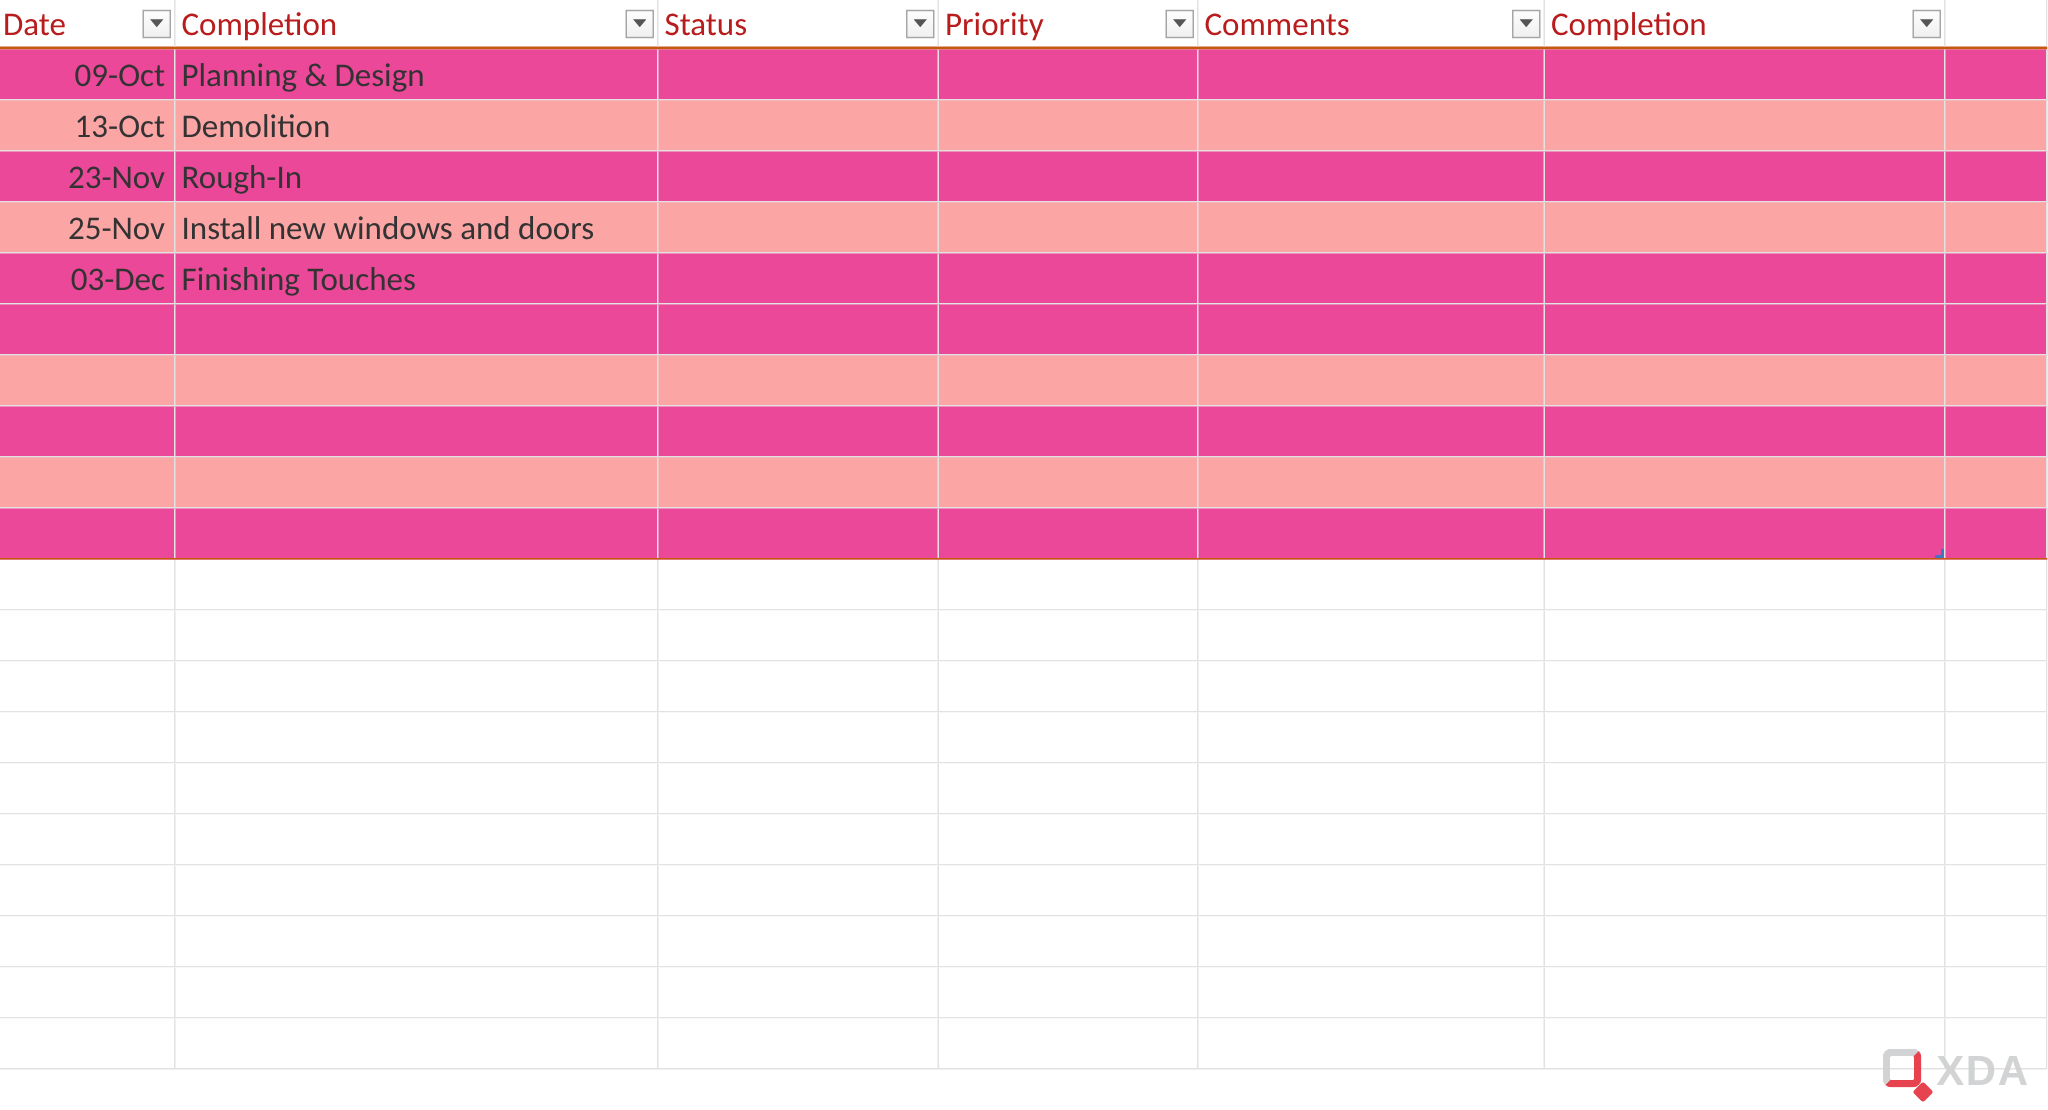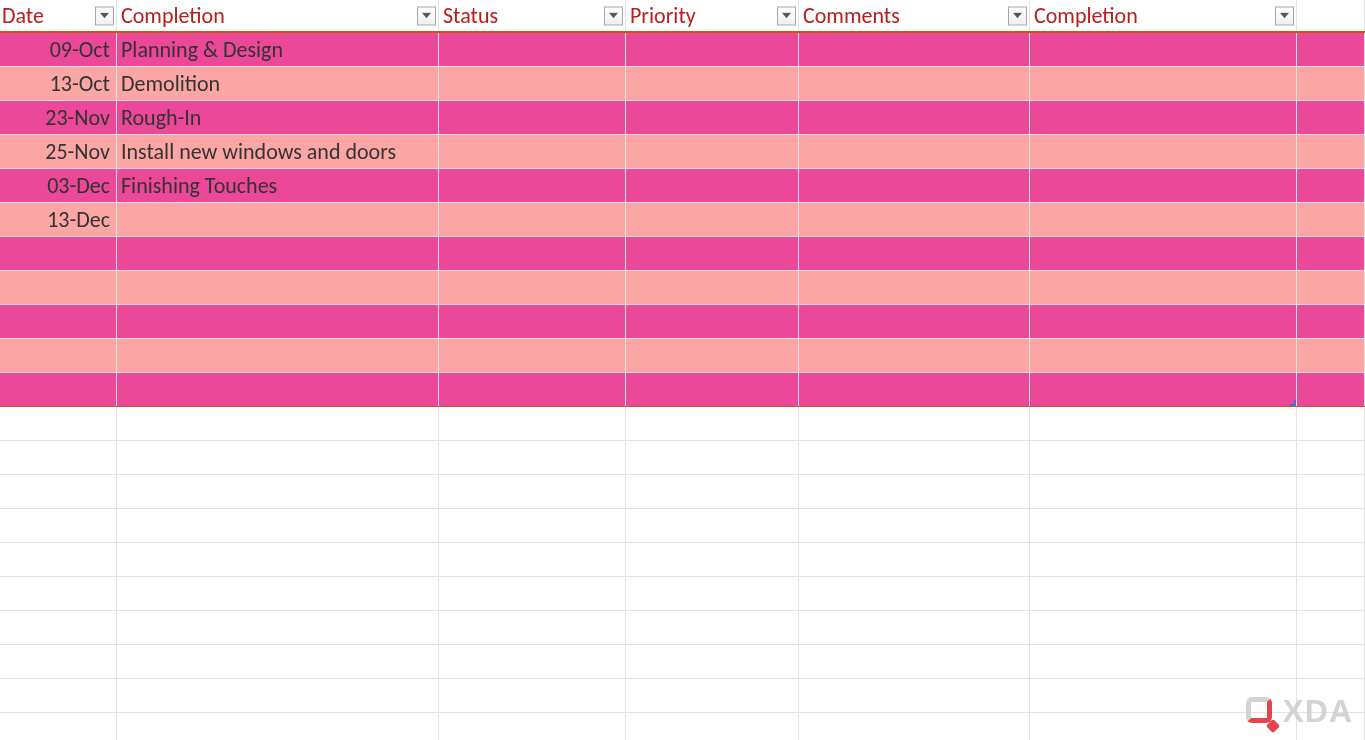--- a/index.html
+++ b/index.html
@@ -126,21 +126,21 @@
     position:absolute;
     right:-2px; bottom:-4px;
     width:10px; height:10px;
     background:#e63946;
     border-radius:2px;
     transform: rotate(45deg);
   }
   .watermark .txt {
     font-family: Arial, sans-serif;
     font-weight:700;
-    font-size:32px;
+    font-size:28px;
     letter-spacing:1px;
     color:#cfd1d2;
   }
 </style>
 </head>
 <body>
 
 <div class="sheet">
 
   <div class="row header-row">
@@ -298,41 +298,20 @@
       </div>
     <div class="cell col-comments">
         <span></span>
       </div>
     <div class="cell col-completion">
         <span></span>
       </div>
     <div class="cell col-extra"></div>
   </div>
 
-  <div class="row banded-even">
-    <div class="cell col-date">
-        <span>13-Dec</span>
-      </div>
-    <div class="cell col-description">
-        <span></span>
-      </div>
-    <div class="cell col-status">
-        <span></span>
-      </div>
-    <div class="cell col-priority">
-        <span></span>
-      </div>
-    <div class="cell col-comments">
-        <span></span>
-      </div>
-    <div class="cell col-completion">
-        <span></span>
-      </div>
-    <div class="cell col-extra"></div>
-  </div>
 
   <div class="row banded-odd">
     <div class="cell col-date">
         <span></span>
       </div>
     <div class="cell col-description">
         <span></span>
       </div>
     <div class="cell col-status">
         <span></span>

